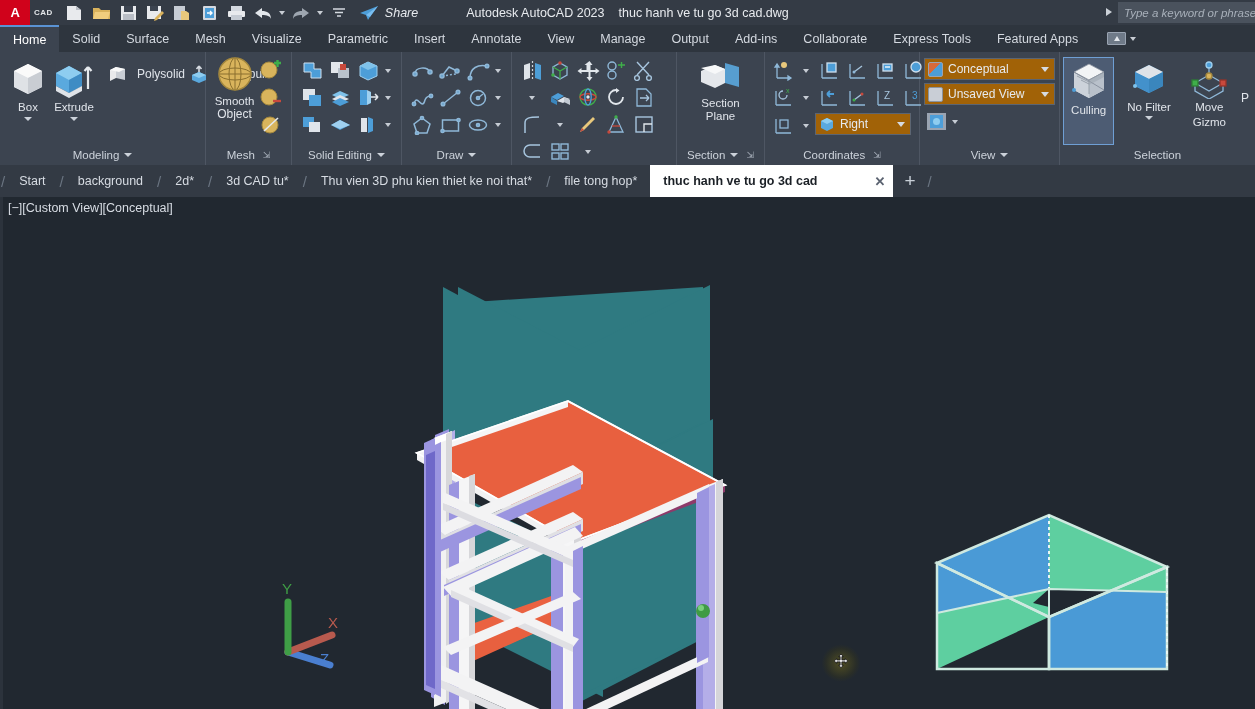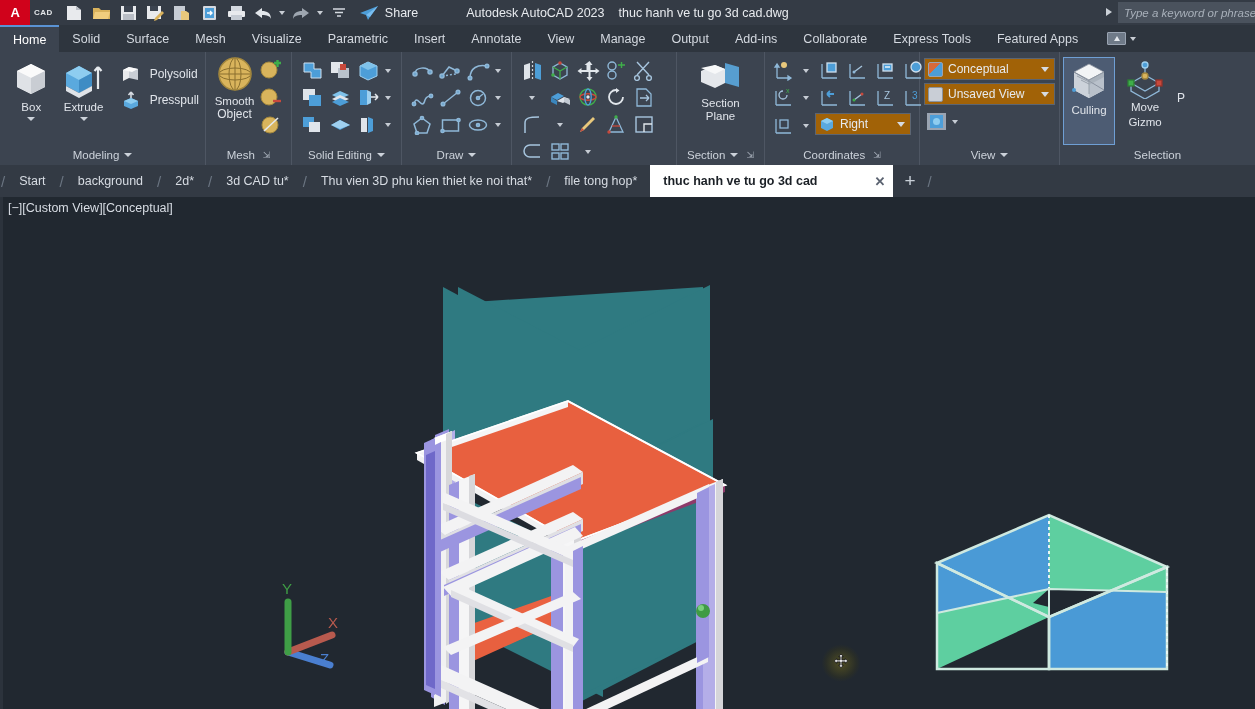--- a/index.html
+++ b/index.html
@@ -33,21 +33,21 @@
   }
   .qicon svg { display: block; }
   .qcaret {
     width: 11px; height: 25px; display: flex; align-items: center; justify-content: center;
   }
   .qcaret i {
     border-left: 3.5px solid transparent; border-right: 3.5px solid transparent;
     border-top: 4px solid #c8cdd4; display: block;
   }
   .share {
-    display: flex; align-items: center; gap: 6px; margin-left: 6px;
+    display: flex; align-items: center; gap: 6px; margin-left: 6px; font-style: italic;
   }
   .share-txt { color: #e8ebef; font-size: 12.5px; }
   .title-center {
     position: absolute; left: 0; right: 0; top: 0; height: 25px;
     display: flex; align-items: center; justify-content: center;
     pointer-events: none;
   }
   .title-center span { color: #e8ebef; font-size: 12.5px; }
   .title-app { margin-right: 14px; }
   .searchbox {
@@ -360,21 +360,21 @@
           <svg width="48" height="40" viewBox="0 0 48 40">
             <path d="M6 14l13-7 13 7v13l-13 7-13-7z" fill="#5aa9de"></path>
             <path d="M19 7l13 7-13 7-13-7z" fill="#8ecdf0"></path>
             <path d="M19 21l13-7v13l-13 7z" fill="#3f8cc4"></path>
             <path d="M6 27l13 7 13-7v5l-13 7-13-7z" fill="#dfe3e8"></path>
             <path d="M38 30V8m0 0l-3.5 4M38 8l3.5 4" stroke="#e6eaee" stroke-width="2.2" fill="none"></path>
           </svg>
           <span class="lbl">Extrude</span>
           <span class="dn"></span>
         </div>
-        <div style="display:flex;flex-direction:column;padding-top:4px;margin-left:6px">
+        <div style="display:flex;flex-direction:row;padding-top:4px;margin-left:6px">
           <div class="smallrow">
             <span class="iconcell">
               <svg width="22" height="20" viewBox="0 0 22 20">
                   <path d="M3 6l6-3v11l-6 3z" fill="#e9eaec"></path>
                   <path d="M9 3l9 2v11l-9-2z" fill="#c9ced5"></path>
                   <path d="M3 6l6-3 9 2-6 3z" fill="#fafafa"></path>
                 </svg>
             </span>
             <span class="smalllbl">Polysolid</span>
           </div>
@@ -860,20 +860,31 @@
             <path d="M22 20l15-8v18l-15 8z" fill="#b9c1cb"></path>
             <path d="M7 12l15 8v18L7 30z" fill="#ccd2da"></path>
             <path d="M7 12l15-8 15 8-15 8z" fill="none" stroke="#7d8794" stroke-width=".8"></path>
             <path d="M10 16l12 6M14 20l8 4M22 20v14M22 20l15-8" stroke="#8b949f" stroke-width=".8" fill="none"></path>
             <path d="M7 12l30 18" stroke="#7d8794" stroke-width=".8"></path>
             <path d="M22 20l15-8v5l-15 8z" fill="#9aa3ae" opacity=".5"></path>
             <circle cx="7" cy="30" r="2" fill="#4d9ed8"></circle>
           </svg>
           <span class="lbl">Culling</span>
         </div>
+        <div class="selbtn" style="margin-left:4px">
+          <svg width="44" height="40" viewBox="0 0 44 40">
+            <path d="M8 13l14-7 14 7v14l-14 7-14-7z" fill="#4d9ed8"></path>
+            <path d="M22 6l14 7-14 7-14-7z" fill="#dfe3e8"></path>
+            <path d="M22 20l14-7v14l-14 7z" fill="#3a86bd"></path>
+            <path d="M8 13l14 7v14L8 27z" fill="#4391cb"></path>
+            <circle cx="8" cy="27" r="2" fill="#7fc2ea"></circle>
+          </svg>
+          <span class="lbl">No Filter</span>
+          <span class="dn"></span>
+        </div>
         <div class="selbtn" style="width:60px">
           <svg width="48" height="40" viewBox="0 0 48 40" fill="none" stroke="#8fb8d8" stroke-width="1.3">
             <path d="M24 6v10M24 16L10 24M24 16l14 8M10 24v8l14 8 14-8v-8"></path>
             <path d="M10 24l14 8 14-8"></path>
             <circle cx="24" cy="6" r="3" fill="#4d9ed8" stroke="#9fd0ef"></circle>
             <circle cx="24" cy="17" r="3" fill="#d9b45c" stroke="#a4883e"></circle>
             <rect x="7" y="21" width="6" height="6" fill="#3fae4a" stroke="#2d7f35"></rect>
             <rect x="35" y="21" width="6" height="6" fill="#c8493c" stroke="#94332a"></rect>
           </svg>
           <span class="lbl">Move</span>

